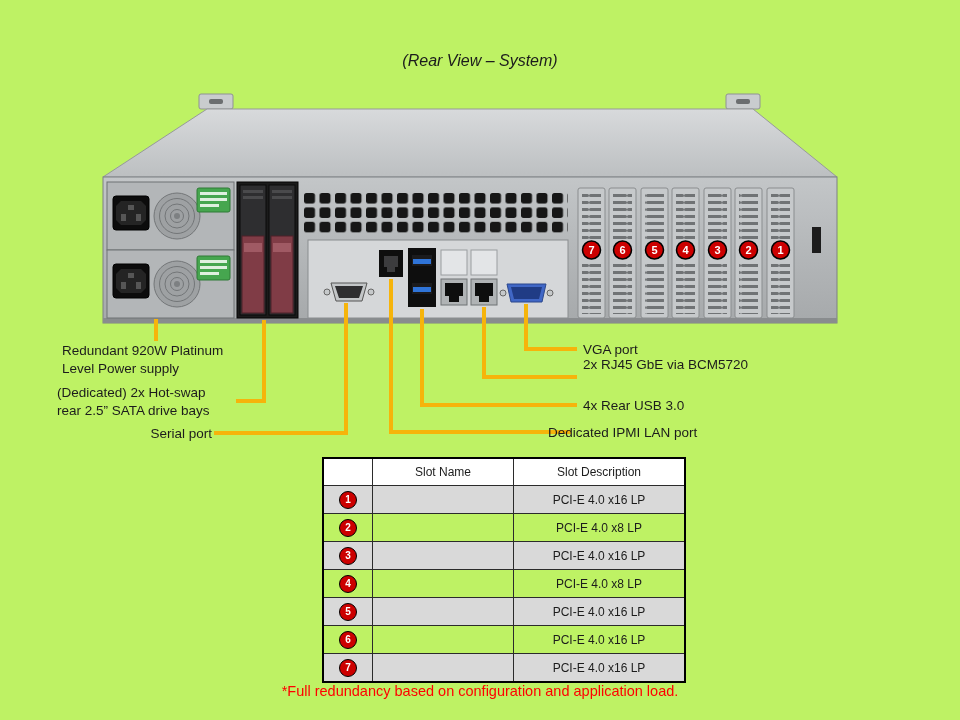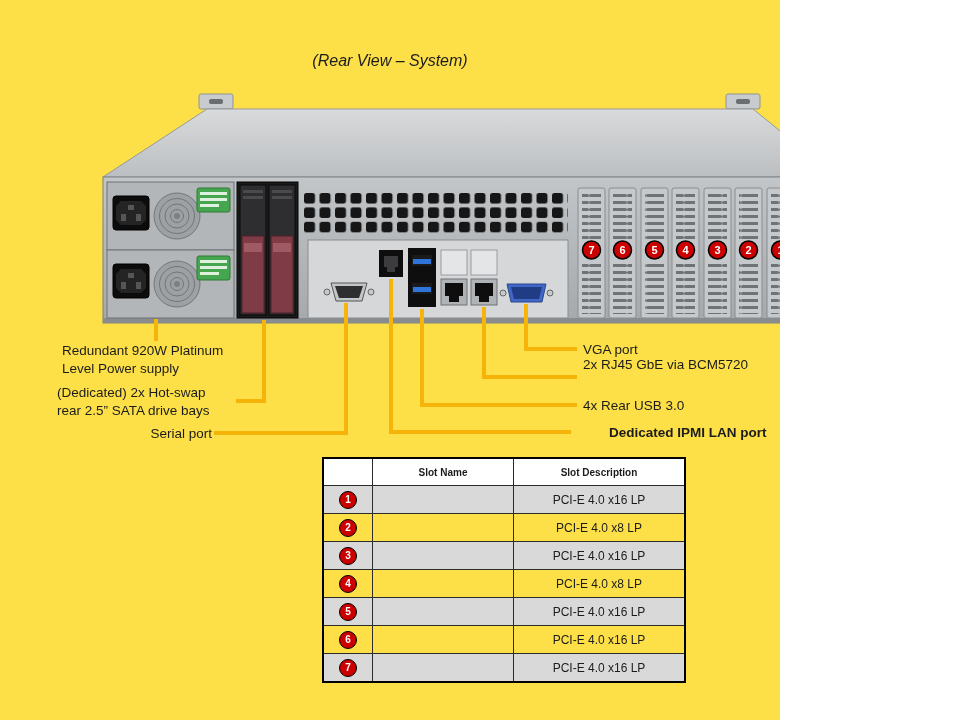--- a/index.html
+++ b/index.html
@@ -1,35 +1,35 @@
 <!DOCTYPE html>
 <html style="--callout: #F6B40B; --badge: #CC0000; --footnote: #FF0000; --row-alt: #D9D9D9;"><head>
 <meta charset="utf-8">
 <style>
   html,body { margin:0; padding:0; background:#fff; }
-  .page { position:relative; width:780px; height:720px; background:#fde047; overflow:hidden;
+  .page { position:relative; width:960px; height:720px; background:#bef264; overflow:hidden;
           font-family:"Liberation Sans", sans-serif; color:#1c1c1c; }
   .title { position:absolute; top:52px; left:0; width:100%; text-align:center;
            font:italic 16px "Liberation Sans", sans-serif; color:#1c1c1c; }
   .art { position:absolute; left:0; top:0; width:960px; height:720px; }
 
   .lbl { position:absolute; font:13.5px "Liberation Sans", sans-serif; color:#1c1c1c;
          white-space:nowrap; line-height:18px; }
   .lbl.right-align { text-align:right; }
 
   .leaders polyline { fill:none; stroke:var(--callout,#F6B40B); stroke-width:4; }
 
   .badge { fill:var(--badge,#CC0000); stroke:#000; stroke-width:1.5; }
   .badge-num { fill:#fff; font:bold 11px "Liberation Sans", sans-serif; text-anchor:middle; }
 
   .slot-table { position:absolute; left:322px; top:457px; }
   .slot-table table { border-collapse:collapse; border:2px solid #000;
                       font:12px "Liberation Sans", sans-serif; table-layout:fixed; }
   .slot-table th, .slot-table td { border:1px solid #2b2b2b; padding:0; }
-  .slot-table th { height:26px; font-weight:bold; font-size:10px; text-align:center; background:#fff; }
+  .slot-table th { height:26px; font-weight:normal; font-size:12px; text-align:center; background:#fff; }
   .slot-table td { height:27px; text-align:center; }
   .c-badge { width:48px; }
   .c-name  { width:140px; }
   .c-desc  { width:170px; }
   tr.alt td { background:var(--row-alt,#D9D9D9); }
   .tbadge { display:inline-flex; width:16px; height:16px; border-radius:50%;
             background:var(--badge,#CC0000); border:1px solid #000; color:#fff;
             font-size:10px; font-weight:bold; align-items:center; justify-content:center;
             vertical-align:middle; }
   .footnote { position:absolute; top:683px; left:0; width:100%; text-align:center;
@@ -236,21 +236,21 @@
     <div>Level Power supply</div>
   </div>
   <div class="lbl" style="left:57px; top:384px;">
     <div>(Dedicated) 2x Hot-swap</div>
     <div>rear 2.5” SATA drive bays</div>
   </div>
   <div class="lbl right-align" style="left:140px; top:425px; width:72px;">Serial port</div>
   <div class="lbl" style="left:583px; top:341px;text-align:right;">VGA port</div>
   <div class="lbl" style="left:583px; top:356px;">2x RJ45 GbE via BCM5720</div>
   <div class="lbl" style="left:583px; top:397px;">4x Rear USB 3.0</div>
-  <div class="lbl" style="left:609px; top:424px;font-weight:bold;">Dedicated IPMI LAN port</div>
+  <div class="lbl" style="left:548px; top:424px;">Dedicated IPMI LAN port</div>
 
   <div class="slot-table">
     <table>
       <thead>
         <tr>
           <th class="c-badge"></th>
           <th class="c-name">Slot Name</th>
           <th class="c-desc">Slot Description</th>
         </tr>
       </thead>
@@ -287,14 +287,15 @@
         </tr>
         <tr class="alt">
           <td class="c-badge"><span class="tbadge">7</span></td>
           <td class="c-name"></td>
           <td class="c-desc">PCI-E 4.0 x16 LP</td>
         </tr>
       </tbody>
     </table>
   </div>
 
+  <div class="footnote">*Full redundancy based on configuration and application load.</div>
 
 </div>
 
 </body></html>

